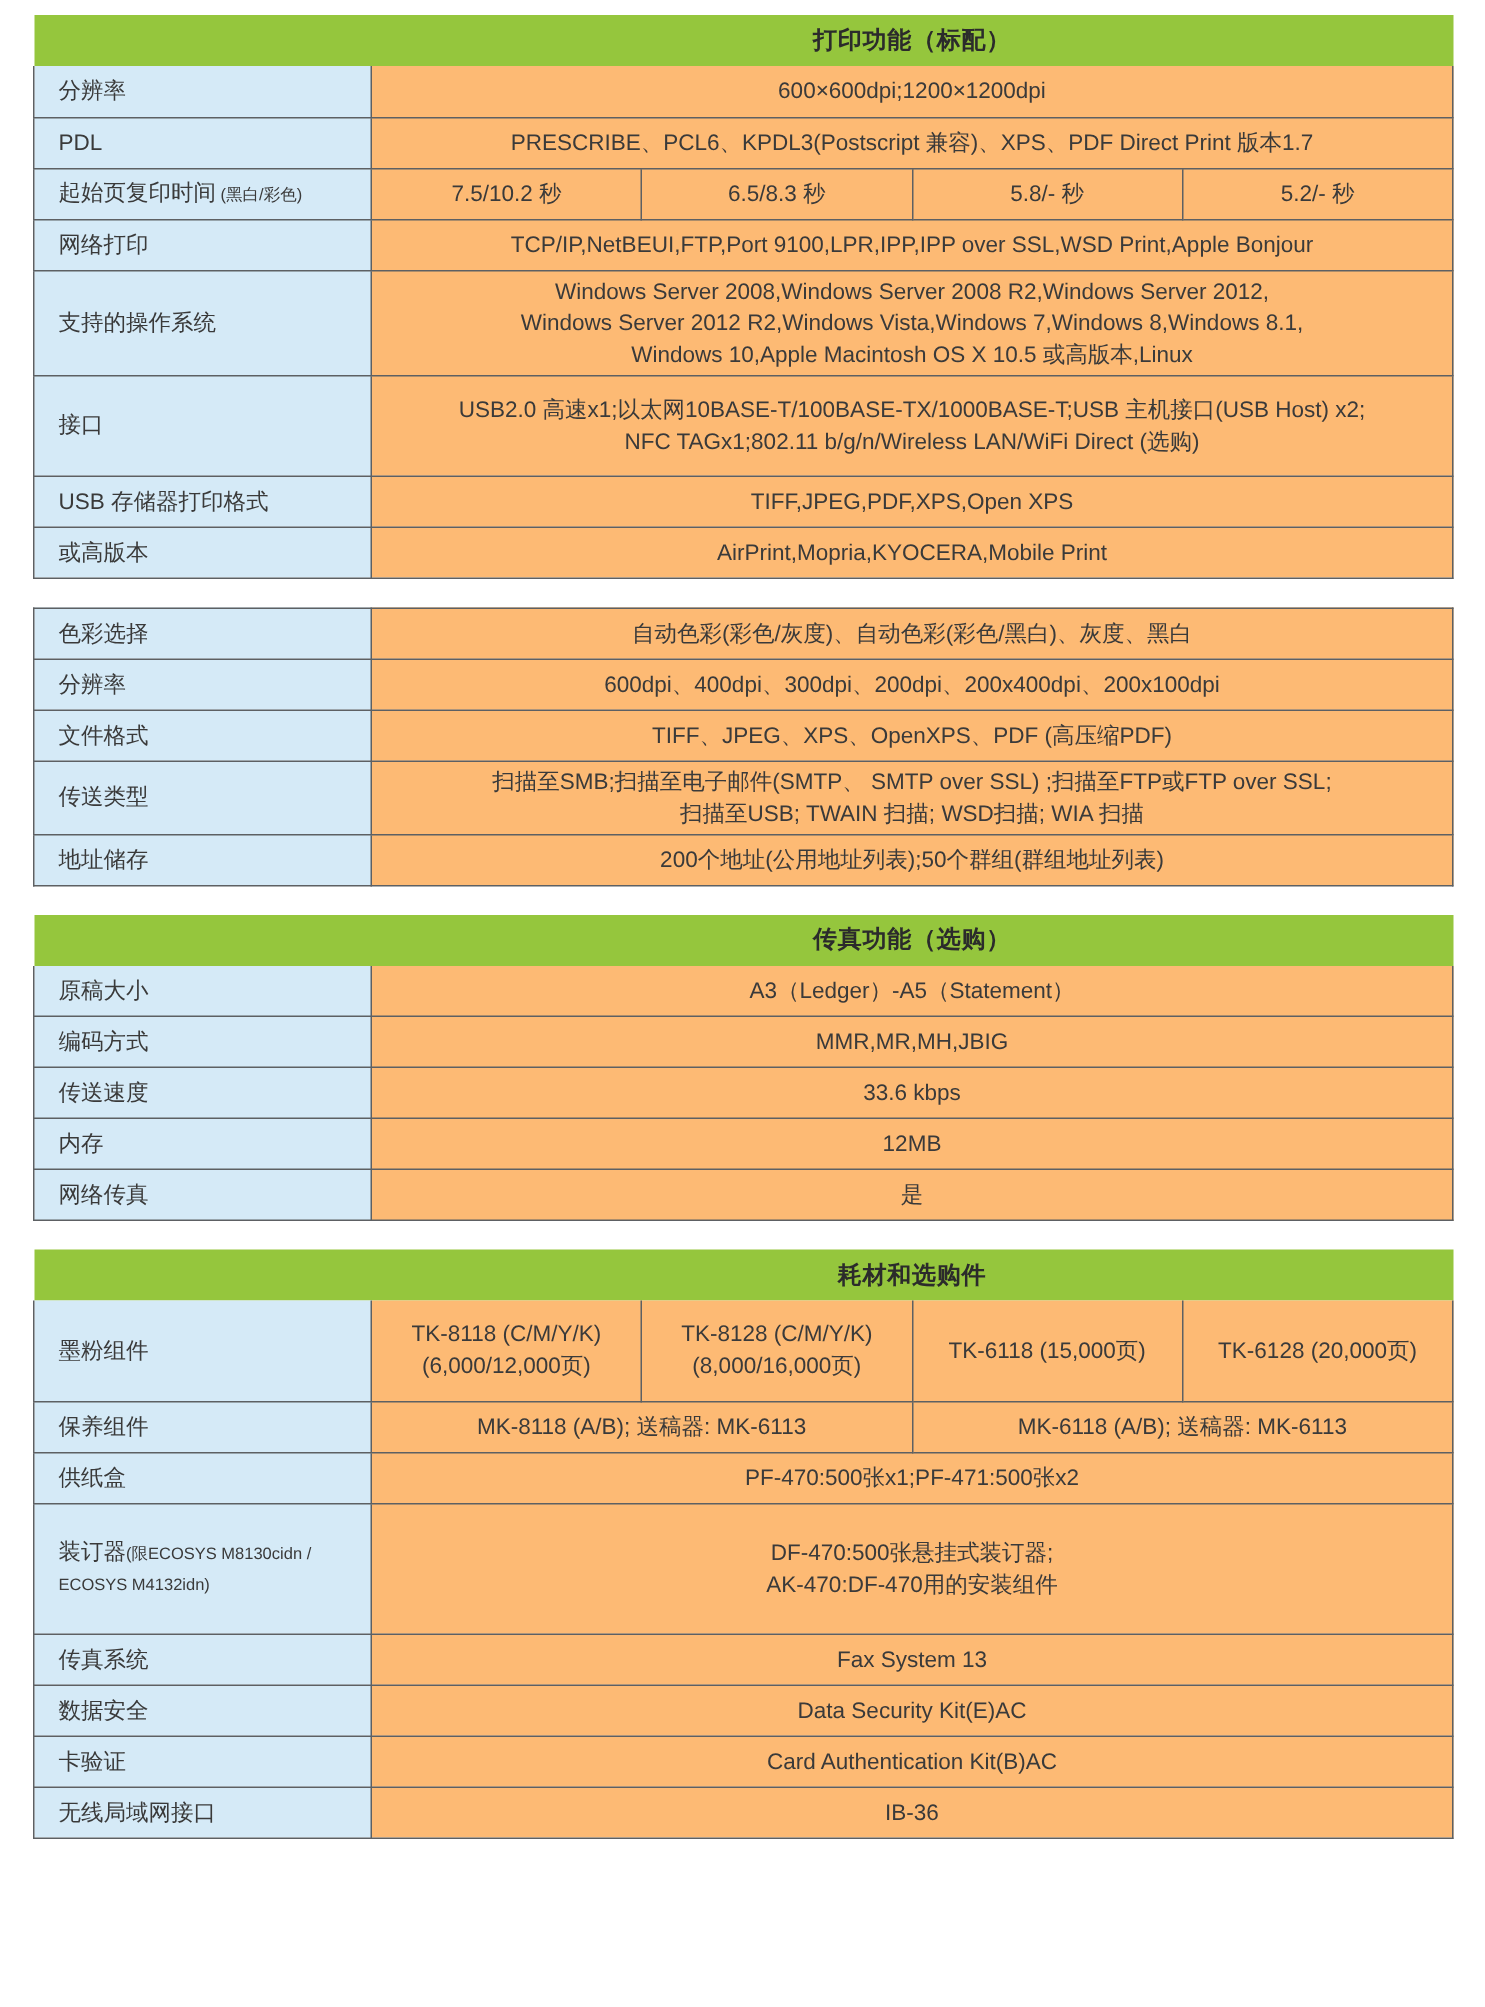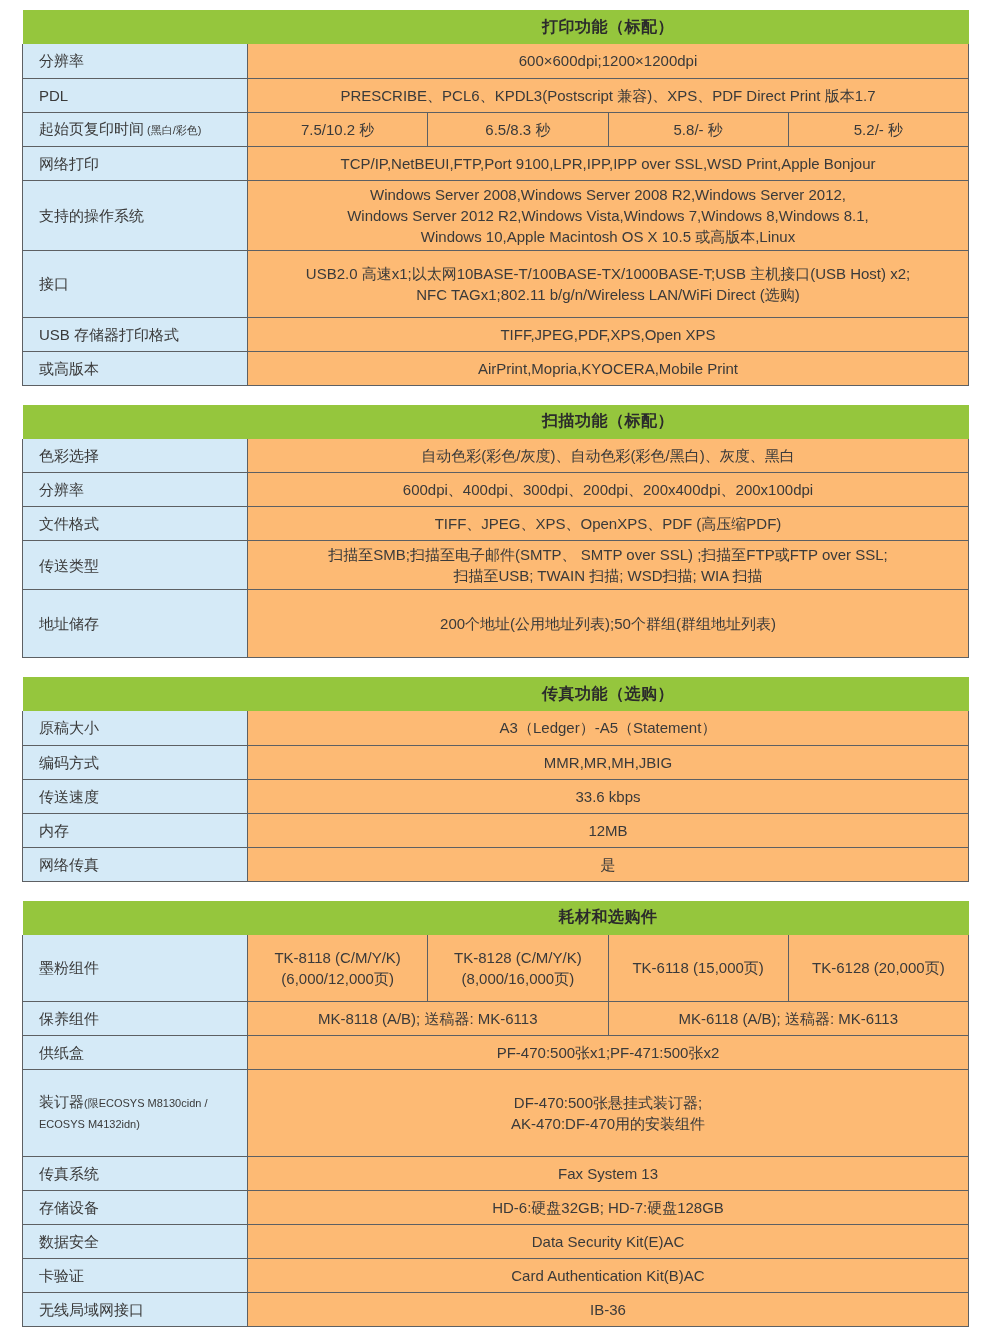--- a/index.html
+++ b/index.html
@@ -130,24 +130,20 @@
     <section class="spec-table">
       <table id="t1">
         <colgroup>
           <col class="label-col">
           <col class="value-col">
           <col class="value-col">
           <col class="value-col">
           <col class="value-col">
         </colgroup>
         <tbody>
-          <tr class="header-row">
-            <td class="corner-cell"></td>
-            <td class="title-cell" colspan="4">扫描功能（标配）</td>
-          </tr>
           <tr class="body-row">
             <td class="label-cell"><span class="label-main">色彩选择</span></td>
             <td class="value-cell" colspan="4">自动色彩(彩色/灰度)、自动色彩(彩色/黑白)、灰度、黑白</td>
           </tr>
           <tr class="body-row">
             <td class="label-cell"><span class="label-main">分辨率</span></td>
             <td class="value-cell" colspan="4">600dpi、400dpi、300dpi、200dpi、200x400dpi、200x100dpi</td>
           </tr>
           <tr class="body-row">
             <td class="label-cell"><span class="label-main">文件格式</span></td>
@@ -238,24 +234,20 @@
             <td class="label-cell"><span class="label-main">装订器</span><span class="label-small">(限ECOSYS M8130cidn /
 ECOSYS M4132idn)</span></td>
             <td class="value-cell" colspan="4">DF-470:500张悬挂式装订器;
 AK-470:DF-470用的安装组件</td>
           </tr>
           <tr class="body-row">
             <td class="label-cell"><span class="label-main">传真系统</span></td>
             <td class="value-cell" colspan="4">Fax System 13</td>
           </tr>
           <tr class="body-row">
-            <td class="label-cell"><span class="label-main">存储设备</span></td>
-            <td class="value-cell" colspan="4">HD-6:硬盘32GB; HD-7:硬盘128GB</td>
-          </tr>
-          <tr class="body-row">
             <td class="label-cell"><span class="label-main">数据安全</span></td>
             <td class="value-cell" colspan="4">Data Security Kit(E)AC</td>
           </tr>
           <tr class="body-row">
             <td class="label-cell"><span class="label-main">卡验证</span></td>
             <td class="value-cell" colspan="4">Card Authentication Kit(B)AC</td>
           </tr>
           <tr class="body-row">
             <td class="label-cell"><span class="label-main">无线局域网接口</span></td>
             <td class="value-cell" colspan="4">IB-36</td>

